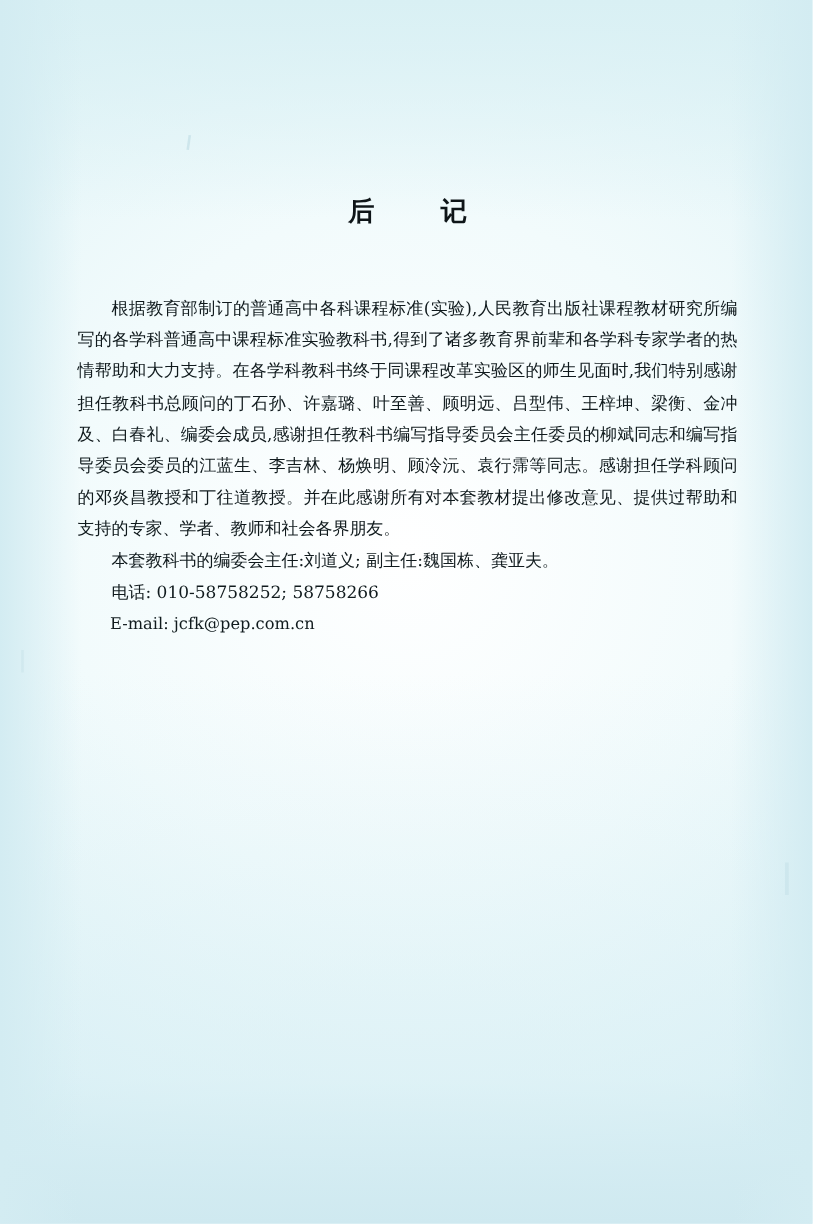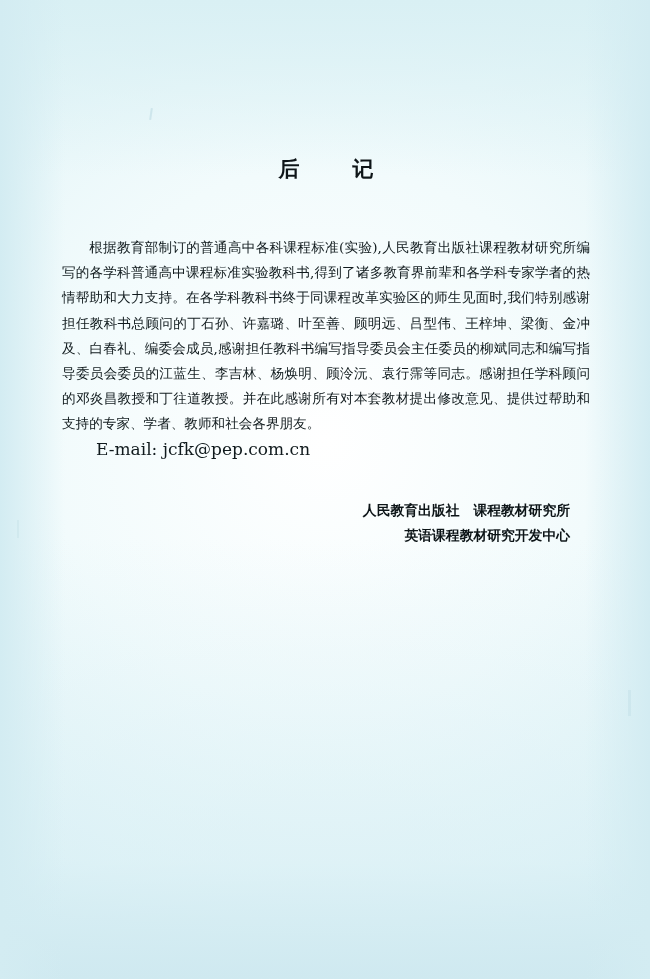--- a/index.html
+++ b/index.html
@@ -70,21 +70,21 @@
     margin: 0;
     text-indent: 2em;
   }
   .contact {
     margin: 0;
     text-indent: 2em;
   }
   .email {
     margin: 0;
     text-indent: 2em;
-    font-size: 17px;
+    font-size: 13px;
   }
   .signature {
     margin-top: 36px;
     text-align: right;
     padding-right: 20px;
     font-weight: bold;
     font-size: 13.8px;
     line-height: 25px;
     color: #0c1417;
   }
@@ -101,23 +101,19 @@
 
   <div class="speck" style="left:150px; top:108px; width:2px; height:12px; transform:rotate(8deg);"></div>
   <div class="speck" style="left:628px; top:690px; width:3px; height:26px; opacity:.35;"></div>
   <div class="speck" style="left:17px; top:520px; width:2px; height:18px; opacity:.3;"></div>
 
   <div class="content">
     <h1 class="doc-title">后　记</h1>
 
     <div class="body-block">
       <p class="para">根据教育部制订的普通高中各科课程标准(实验),人民教育出版社课程教材研究所编写的各学科普通高中课程标准实验教科书,得到了诸多教育界前辈和各学科专家学者的热情帮助和大力支持。在各学科教科书终于同课程改革实验区的师生见面时,我们特别感谢担任教科书总顾问的丁石孙、许嘉璐、叶至善、顾明远、吕型伟、王梓坤、梁衡、金冲及、白春礼、编委会成员,感谢担任教科书编写指导委员会主任委员的柳斌同志和编写指导委员会委员的江蓝生、李吉林、杨焕明、顾泠沅、袁行霈等同志。感谢担任学科顾问的邓炎昌教授和丁往道教授。并在此感谢所有对本套教材提出修改意见、提供过帮助和支持的专家、学者、教师和社会各界朋友。</p>
+      <p class="para">本套教科书的编委会主任:刘道义; 副主任:魏国栋、龚亚夫。</p>
+      <p class="contact">电话: 010-58758252; 58758266</p>
       <p class="email">E-mail: jcfk@pep.com.cn</p>
     </div>
 
-    <div class="signature">
-      <div class="sig-line-1">
-        <span>人民教育出版社</span><span>课程教材研究所</span>
-      </div>
-      <div class="sig-line-2">英语课程教材研究开发中心</div>
-    </div>
   </div>
 </div>
 
 </body></html>

